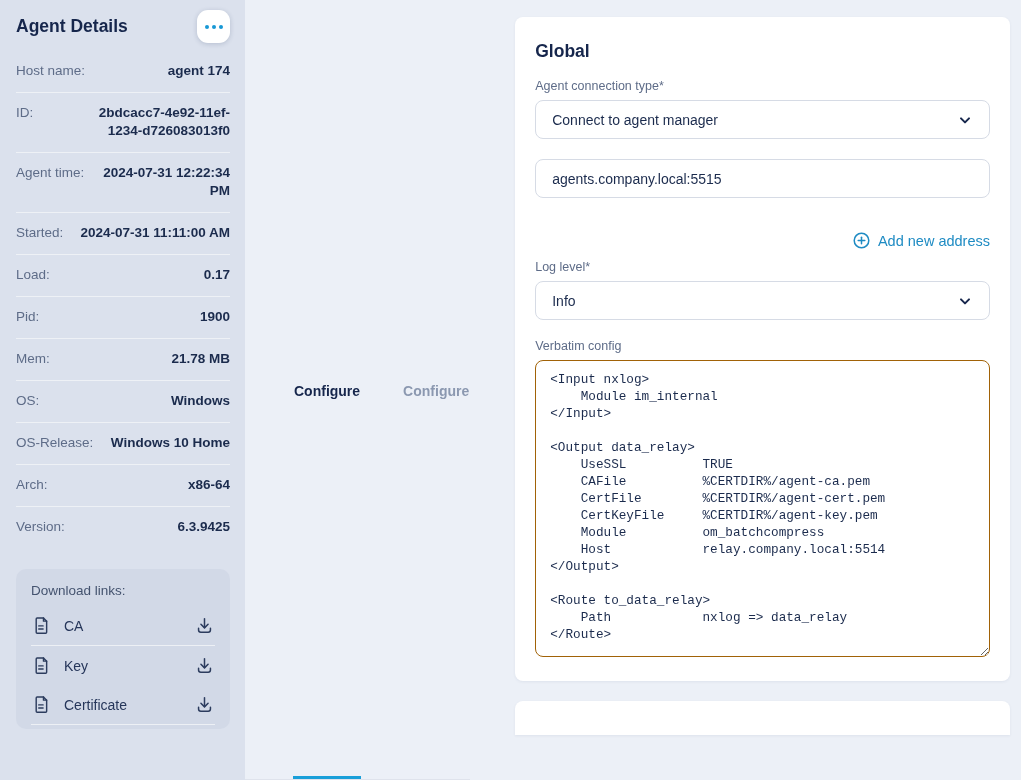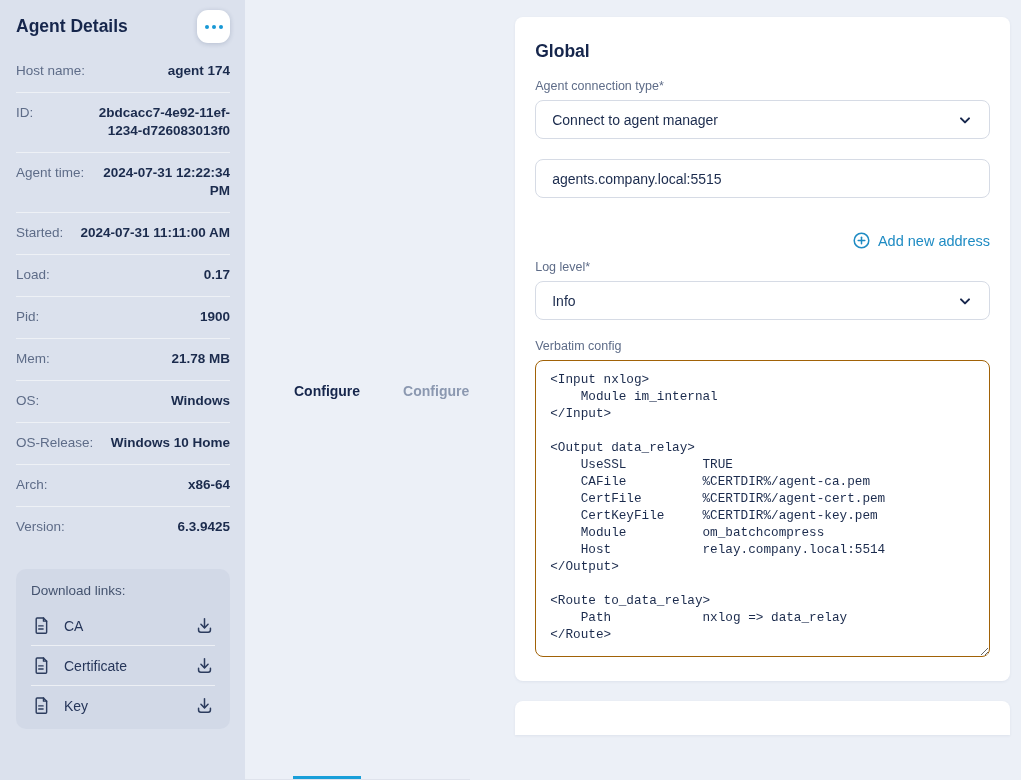--- a/index.html
+++ b/index.html
@@ -186,49 +186,49 @@
       <span class="dl-label">CA</span>
       <button class="icon-btn">
         <svg width="19" height="19" viewBox="0 0 24 24" fill="none" stroke="#2c3c5e" stroke-width="1.9" stroke-linecap="round" stroke-linejoin="round">
           <path d="M12 3.5v11"></path>
             <path d="M7.5 10.5l4.5 4.5 4.5-4.5"></path>
           <path d="M4.5 15.5v2.2a2.8 2.8 0 0 0 2.8 2.8h9.4a2.8 2.8 0 0 0 2.8-2.8v-2.2"></path>
         </svg>
       </button>
     </div>
 
+    <div class="dl-row last">
+      <span>
+        <svg width="19" height="19" viewBox="0 0 24 24" fill="none" stroke="#2c3c5e" stroke-width="1.8" stroke-linecap="round" stroke-linejoin="round">
+          <path d="M6.5 2.5h8l4 4v14a1.2 1.2 0 0 1-1.2 1.2H6.5a1.2 1.2 0 0 1-1.2-1.2V3.7a1.2 1.2 0 0 1 1.2-1.2z"></path>
+          <path d="M14.5 2.5v4h4"></path>
+          <path d="M8.5 12.5h5.5"></path>
+            <path d="M8.5 16.5h5.5"></path>
+        </svg>
+      </span>
+      <span class="dl-label">Key</span>
+      <button class="icon-btn">
+        <svg width="19" height="19" viewBox="0 0 24 24" fill="none" stroke="#2c3c5e" stroke-width="1.9" stroke-linecap="round" stroke-linejoin="round">
+          <path d="M12 3.5v11"></path>
+            <path d="M7.5 10.5l4.5 4.5 4.5-4.5"></path>
+          <path d="M4.5 15.5v2.2a2.8 2.8 0 0 0 2.8 2.8h9.4a2.8 2.8 0 0 0 2.8-2.8v-2.2"></path>
+        </svg>
+      </button>
+    </div>
+
     <div class="dl-row">
       <span>
         <svg width="19" height="19" viewBox="0 0 24 24" fill="none" stroke="#2c3c5e" stroke-width="1.8" stroke-linecap="round" stroke-linejoin="round">
           <path d="M6.5 2.5h8l4 4v14a1.2 1.2 0 0 1-1.2 1.2H6.5a1.2 1.2 0 0 1-1.2-1.2V3.7a1.2 1.2 0 0 1 1.2-1.2z"></path>
           <path d="M14.5 2.5v4h4"></path>
           <path d="M8.5 12.5h5.5"></path>
             <path d="M8.5 16.5h5.5"></path>
         </svg>
       </span>
       <span class="dl-label">Certificate</span>
-      <button class="icon-btn">
-        <svg width="19" height="19" viewBox="0 0 24 24" fill="none" stroke="#2c3c5e" stroke-width="1.9" stroke-linecap="round" stroke-linejoin="round">
-          <path d="M12 3.5v11"></path>
-            <path d="M7.5 10.5l4.5 4.5 4.5-4.5"></path>
-          <path d="M4.5 15.5v2.2a2.8 2.8 0 0 0 2.8 2.8h9.4a2.8 2.8 0 0 0 2.8-2.8v-2.2"></path>
-        </svg>
-      </button>
-    </div>
-
-    <div class="dl-row last">
-      <span>
-        <svg width="19" height="19" viewBox="0 0 24 24" fill="none" stroke="#2c3c5e" stroke-width="1.8" stroke-linecap="round" stroke-linejoin="round">
-          <path d="M6.5 2.5h8l4 4v14a1.2 1.2 0 0 1-1.2 1.2H6.5a1.2 1.2 0 0 1-1.2-1.2V3.7a1.2 1.2 0 0 1 1.2-1.2z"></path>
-          <path d="M14.5 2.5v4h4"></path>
-          <path d="M8.5 12.5h5.5"></path>
-            <path d="M8.5 16.5h5.5"></path>
-        </svg>
-      </span>
-      <span class="dl-label">Key</span>
       <button class="icon-btn">
         <svg width="19" height="19" viewBox="0 0 24 24" fill="none" stroke="#2c3c5e" stroke-width="1.9" stroke-linecap="round" stroke-linejoin="round">
           <path d="M12 3.5v11"></path>
             <path d="M7.5 10.5l4.5 4.5 4.5-4.5"></path>
           <path d="M4.5 15.5v2.2a2.8 2.8 0 0 0 2.8 2.8h9.4a2.8 2.8 0 0 0 2.8-2.8v-2.2"></path>
         </svg>
       </button>
     </div>
   </div>
 </aside>

